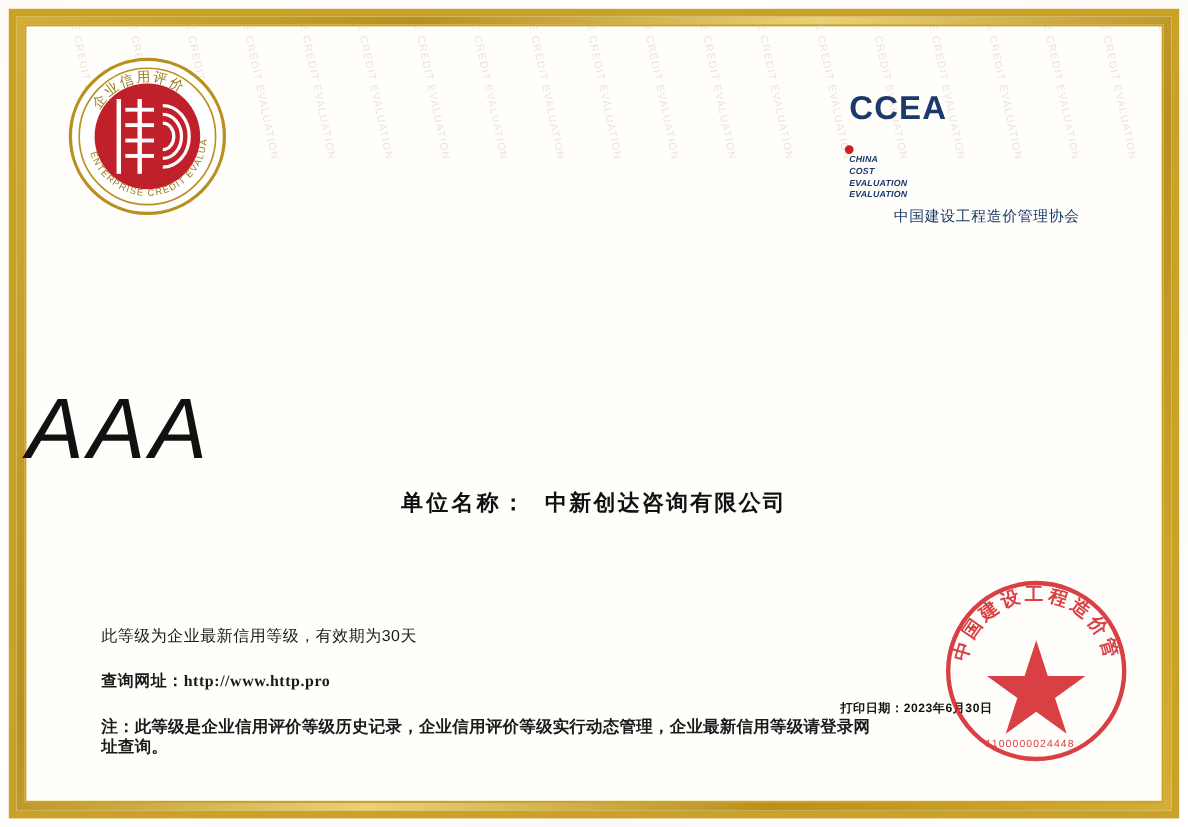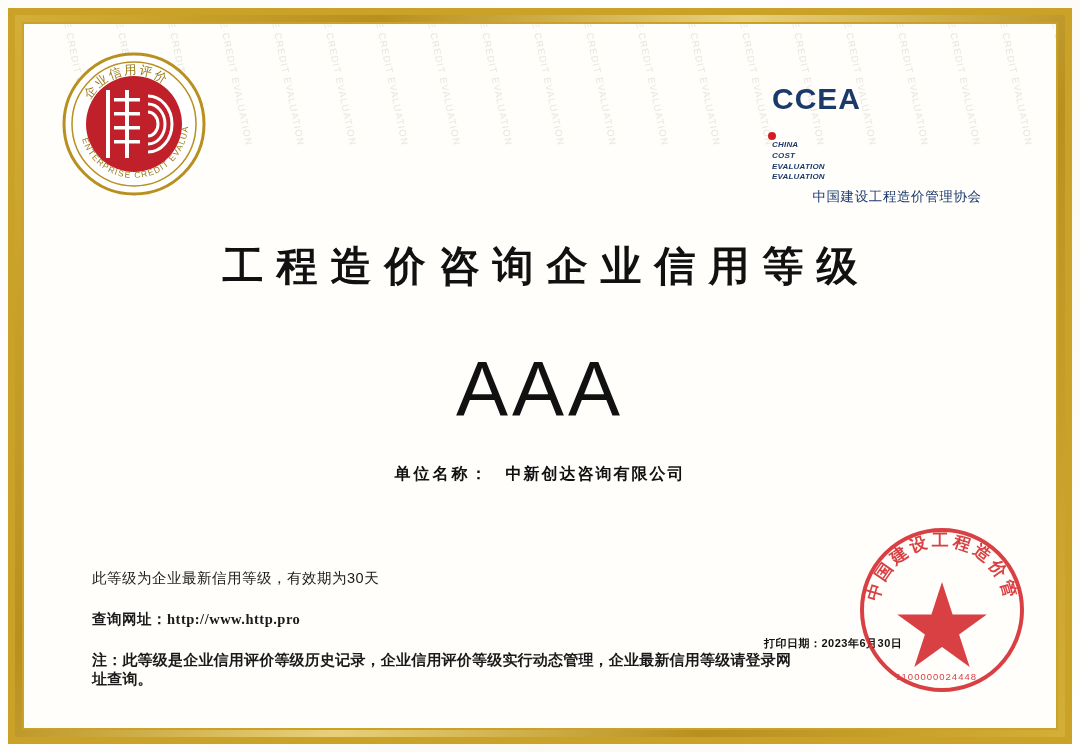--- a/index.html
+++ b/index.html
@@ -152,34 +152,34 @@
     color: #111111;
     letter-spacing: 13px;
     text-indent: 13px;
   }
 
   .grade {
     position: absolute;
     left: 0;
     right: 0;
     top: 320px;
-    text-align: center;
     font-size: 78px;
     color: #111111;
     letter-spacing: 4px;
     font-family: "Liberation Sans", sans-serif;
+    font-style: italic;
   }
 
   .company-line {
     position: absolute;
     left: 0;
     right: 0;
-    top: 440px;
+    top: 420px;
     text-align: center;
-    font-size: 16px;
+    font-size: 20px;
     font-weight: bold;
     color: #111111;
     letter-spacing: 2px;
   }
   .company-label { letter-spacing: 3px; }
   .company-name { margin-left: 16px; letter-spacing: 2px; }
 
   
   .notes {
     position: absolute;
@@ -309,21 +309,20 @@
         <span class="ccea-eng">
           <div>CHINA</div>
           <div>COST</div>
           <div>EVALUATION</div>
           <div>EVALUATION</div>
         </span>
       </div>
       <div class="ccea-cn">中国建设工程造价管理协会</div>
     </div>
 
-    <div class="main-title">工程造价咨询企业信用等级</div>
 
     <div class="grade">AAA</div>
 
     <div class="company-line">
       <span class="company-label">单位名称：</span><span class="company-name">中新创达咨询有限公司</span>
     </div>
 
     <div class="notes">
       <div class="note-line">此等级为企业最新信用等级，有效期为30天</div>
       <div class="note-line note-url">查询网址：http://www.http.pro</div>

